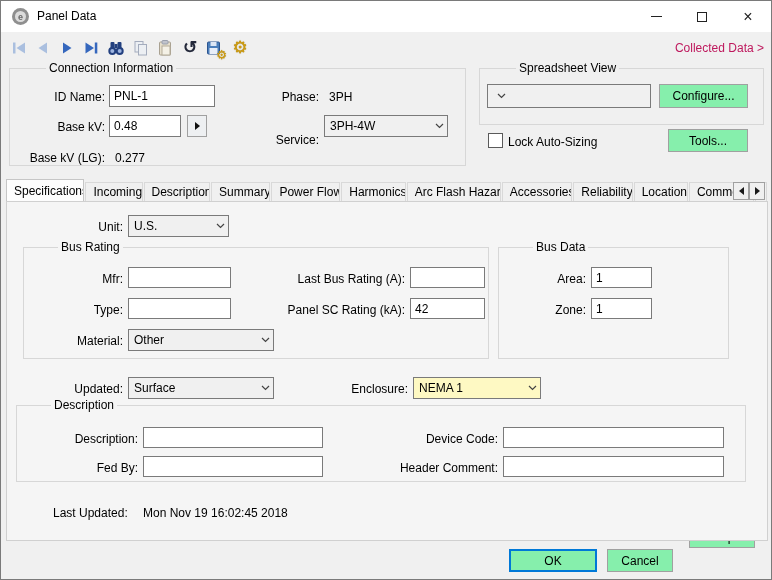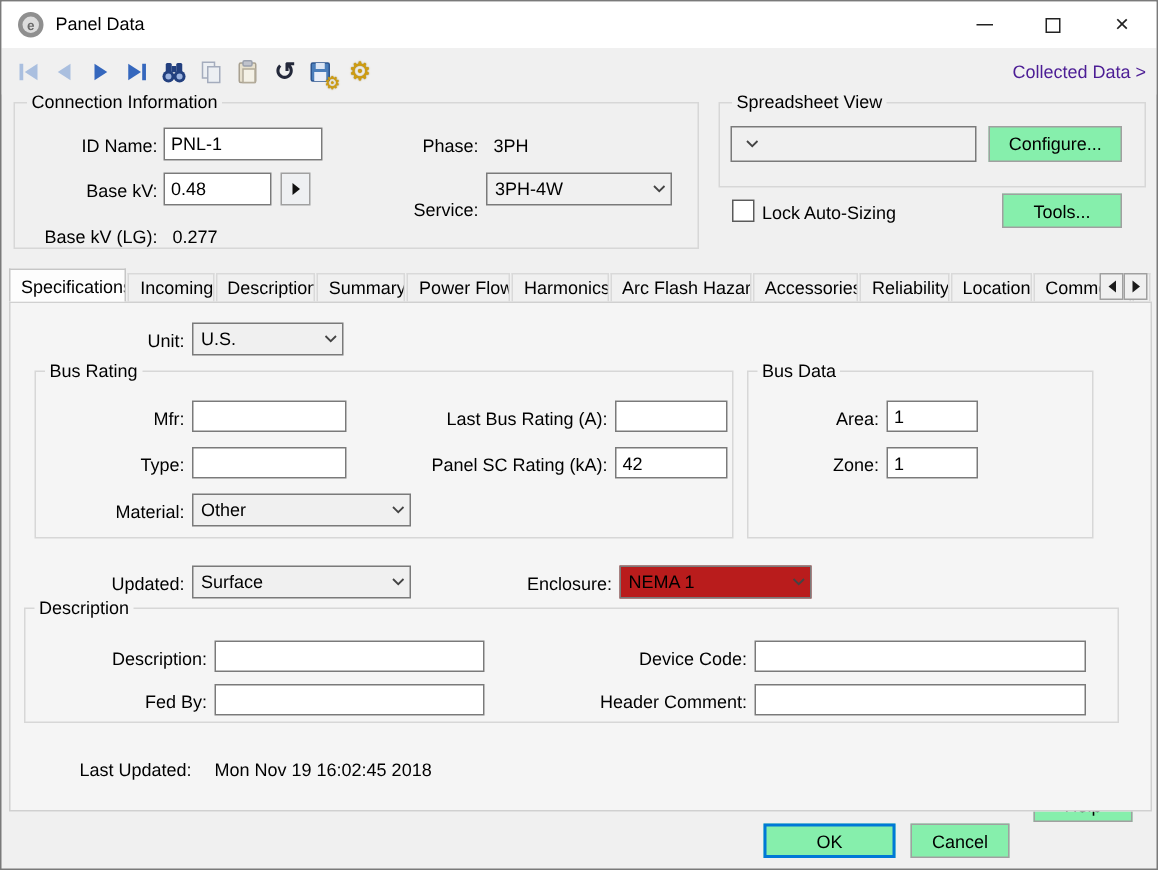--- a/index.html
+++ b/index.html
@@ -18,37 +18,37 @@
   .glyph-min { width:11px; height:1px; background:#222; display:block; }
   .glyph-max { width:10px; height:10px; border:1px solid #222; display:block; }
   .glyph-close { font-size:16px; line-height:16px; color:#222; }
 
   
   .toolbar { position:absolute; left:0; top:31px; width:100%; height:31px; background:#f0f0f0; }
   .ico { position:absolute; top:6px; width:20px; height:20px; display:flex; align-items:center; justify-content:center; }
   .ico svg { display:block; }
   .ico-txt { font-size:17px; line-height:18px; font-style:normal; }
   .gear-mini { position:absolute; right:-3px; bottom:-4px; font-size:12px; color:#cf9c10; font-style:normal; text-shadow:0 0 1px #8a6a00; }
-  .link { position:absolute; right:7px; top:9px; color:#4c1d95; font-size:12px; cursor:pointer;text-align:right; }
+  .link { position:absolute; right:7px; top:9px; color:#be185d; font-size:12px; cursor:pointer;text-align:right; }
 
   
   .lbl { position:absolute; text-align:right; white-space:nowrap; }
   .stat { position:absolute; white-space:nowrap; }
   .tbox { position:absolute; border:1px solid #7a7a7a; background:#fff; font-family:"Liberation Sans", sans-serif;
           font-size:12px; padding:0 4px; color:#000; }
   .combo { position:absolute; border:1px solid #7a7a7a; background:#f0f0f0; display:flex; align-items:center;
            padding-left:5px; cursor:default; }
-  .combo.white { background:#b91c1c; }
+  .combo.white { background:#fef9c3; }
   .combo .ctext { flex:1; white-space:nowrap; overflow:hidden; }
   .combo .chev { width:16px; display:flex; align-items:center; justify-content:center; }
   .btn { position:absolute; border:1px solid #a0a0a0; background:#86efac; display:flex; align-items:center;
          justify-content:center; font-size:12px; cursor:default; }
   .btn.default { border:2px solid #0078d7; }
   .group { position:absolute; border:1px solid #d7d7d7; }
-  .glabel { position:absolute; top:-8px; padding:0 3px; white-space:nowrap; }
+  .glabel { position:absolute; top:-8px; padding:0 3px; white-space:nowrap;margin-left:28px; }
   .bg-dlg { background:#f0f0f0; }
   .bg-page { background:#f5f5f5; }
   .chk { position:absolute; width:15px; height:15px; border:1px solid #5a5a5a; background:#fff; }
 
   
   .tabwrap { position:absolute; left:5px; top:179px; width:762px; height:361px; }
   .tabstrip { position:absolute; left:0; top:0; width:100%; height:21px; display:flex; align-items:flex-end; }
   .tab { border:1px solid #d9d9d9; border-bottom:none; background:#f0f0f0; height:19px; padding:2px 7px 0 7px;
          white-space:nowrap; font-size:12px; margin-right:1px; overflow:hidden; }
   .tab.active { background:#fdfdfd; height:22px; padding-top:4px; position:relative; z-index:3; border-color:#c6c6c6; }

